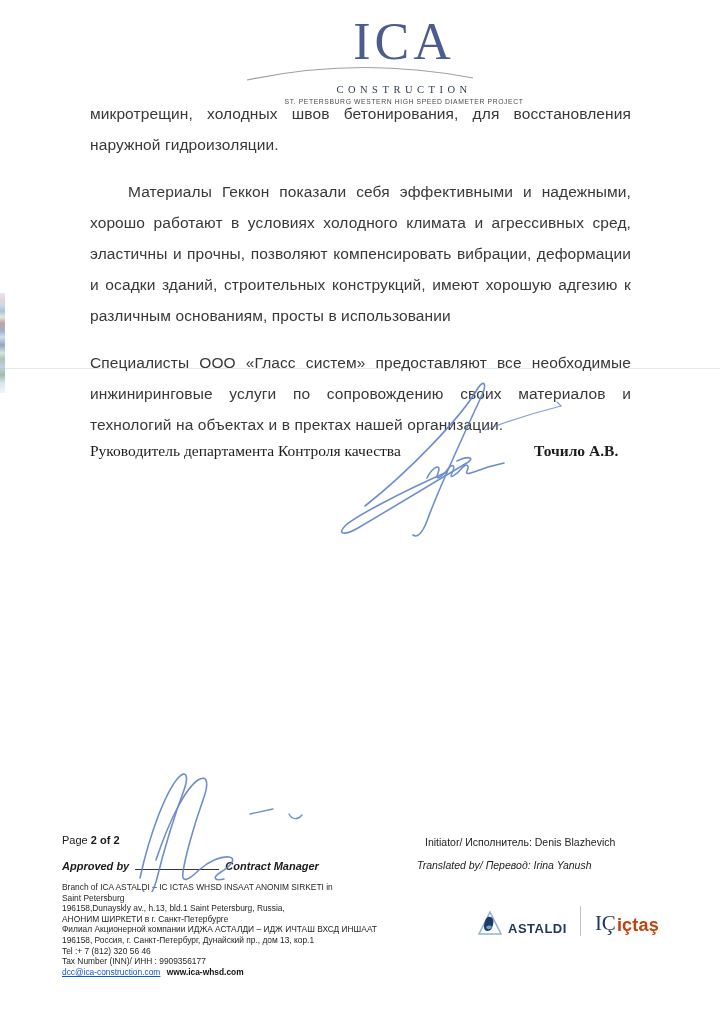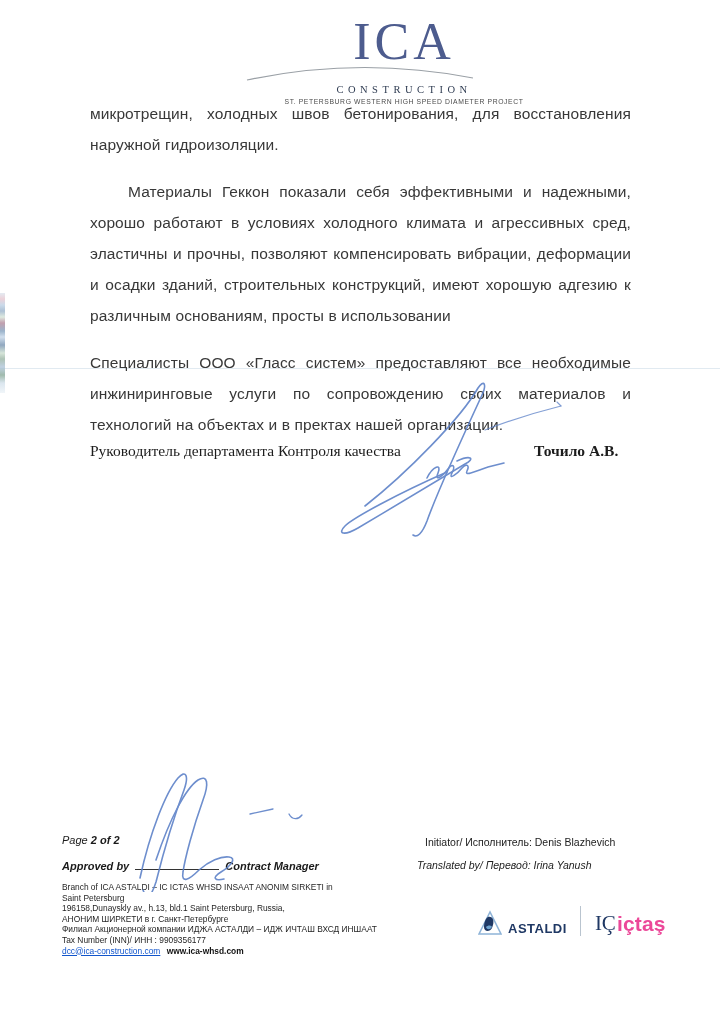--- a/index.html
+++ b/index.html
@@ -51,40 +51,40 @@
     position:absolute; left:90px; top:442px;
     font-family:"Liberation Serif", serif; font-size:15.5px; color:#1d1d1d;
   }
   .sig-name {
     position:absolute; left:534px; top:442px;
     font-family:"Liberation Serif", serif; font-size:15.5px; color:#1d1d1d;font-weight:bold;
   }
   .main-sig { position:absolute; left:335px; top:378px; z-index:3; }
 
   
-  .page-line { position:absolute; left:62px; top:834px; font-size:11px; font-style:italic; color:#1a1a1a; }
+  .page-line { position:absolute; left:62px; top:834px; font-size:11px; color:#1a1a1a; }
   .page-line .pg-num { font-weight:bold; }
   .approved-line { position:absolute; left:62px; top:859px; font-size:11px; font-style:italic; font-weight:bold; color:#1a1a1a; }
   .approved-underline { display:inline-block; width:84px; border-bottom:1.2px solid #333; height:10px; margin:0 3px; }
   .initiator-line { position:absolute; left:417px; top:836px; font-size:10.5px; color:#222;margin-left:8px; }
   .translated-line { position:absolute; left:417px; top:859px; font-size:10.5px; font-style:italic; color:#222; }
   .footer-sig { position:absolute; left:98px; top:770px; z-index:3; }
 
   .address-block { position:absolute; left:62px; top:882px; font-size:8.4px; line-height:10.6px; color:#1f1f1f; }
   .address-block .addr-line { white-space:nowrap; }
   .email-link { color:#1155cc; text-decoration:underline; }
   .website { font-weight:bold; color:#111; margin-left:4px; }
 
   
   .bottom-logos { position:absolute; left:478px; top:906px; display:flex; align-items:flex-end; }
   .astaldi-mark { margin-right:6px; }
   .astaldi-name { font-size:13px; font-weight:bold; color:#1f3864; letter-spacing:0.5px; }
   .logo-divider { width:1px; height:30px; background:#b9c4cf; margin:0 14px 0 13px; }
   .ictas-prefix { font-family:"Liberation Serif", serif; font-size:21px; color:#1f3864; letter-spacing:0px; }
-  .ictas-name { font-size:21px; font-weight:bold; color:#ec4899; margin-left:1px; letter-spacing:0.2px; }
+  .ictas-name { font-size:18px; font-weight:bold; color:#c2410c; margin-left:1px; letter-spacing:0.2px; }
 </style>
 </head>
 <body>
 
 <div class="page">
 
   <div class="artifact-strip"></div>
   <div class="faint-line"></div>
 
   <div class="logo-wrap">
@@ -137,20 +137,22 @@
       <path d="M 191,44 C 194,50 200,50 204,45" stroke-width="1.3"></path>
     </g>
   </svg>
 
   <div class="address-block">
     <div class="addr-line">Branch of ICA ASTALDI – IC ICTAS WHSD INSAAT ANONIM SIRKETI in</div>
     <div class="addr-line">Saint Petersburg</div>
     <div class="addr-line">196158,Dunayskly av., h.13, bld.1 Saint Petersburg, Russia,</div>
     <div class="addr-line">АНОНИМ ШИРКЕТИ в г. Санкт-Петербурге</div>
     <div class="addr-line">Филиал Акционерной компании ИДЖА АСТАЛДИ – ИДЖ ИЧТАШ ВХСД ИНШААТ</div>
+    <div class="addr-line">196158, Россия, г. Санкт-Петербург, Дунайский пр., дом 13, кор.1</div>
+    <div class="addr-line">Tel :+ 7 (812) 320 56 46</div>
     <div class="addr-line">Tax Number (INN)/ ИНН : 9909356177</div>
     <div class="addr-line">
       <a href="#" class="email-link">dcc@ica-construction.com</a>
       <span class="website">www.ica-whsd.com</span>
     </div>
   </div>
 
   <div class="bottom-logos">
     <svg class="astaldi-mark" width="24" height="26" viewBox="0 0 24 26">
       <path d="M 12,2 L 1,24 L 23,24 Z" fill="none" stroke="#8fb4d8" stroke-width="1.6"></path>

